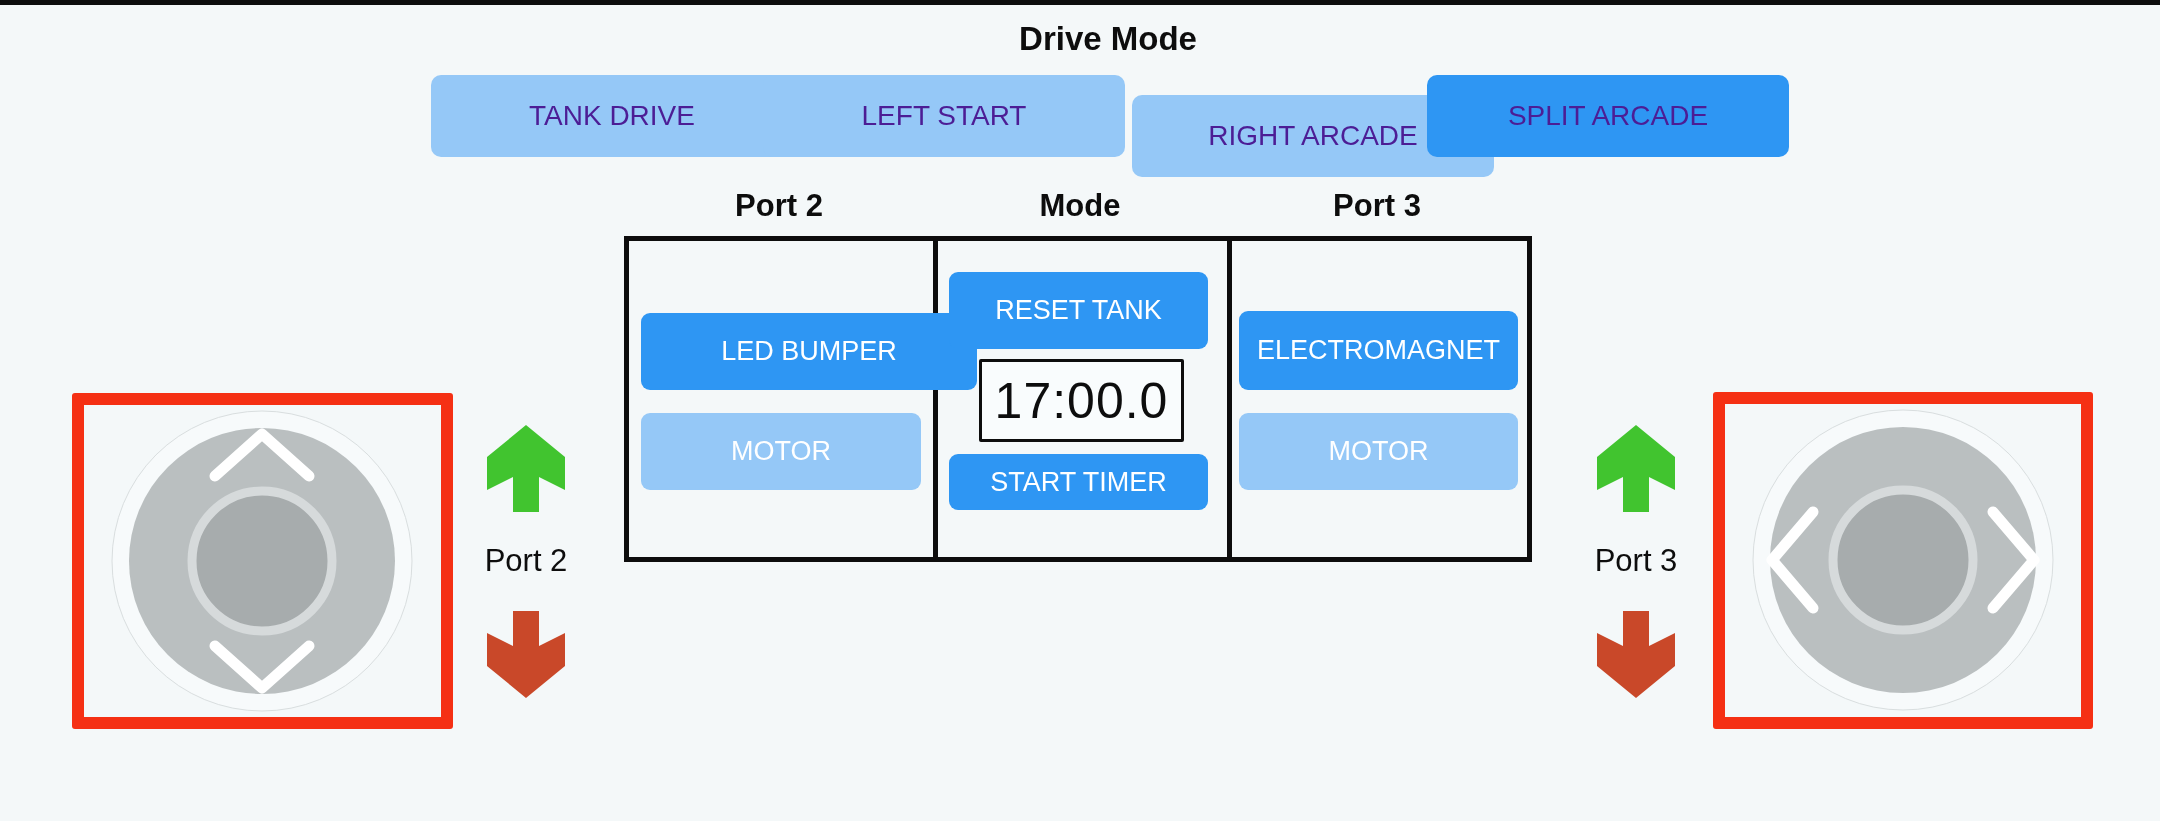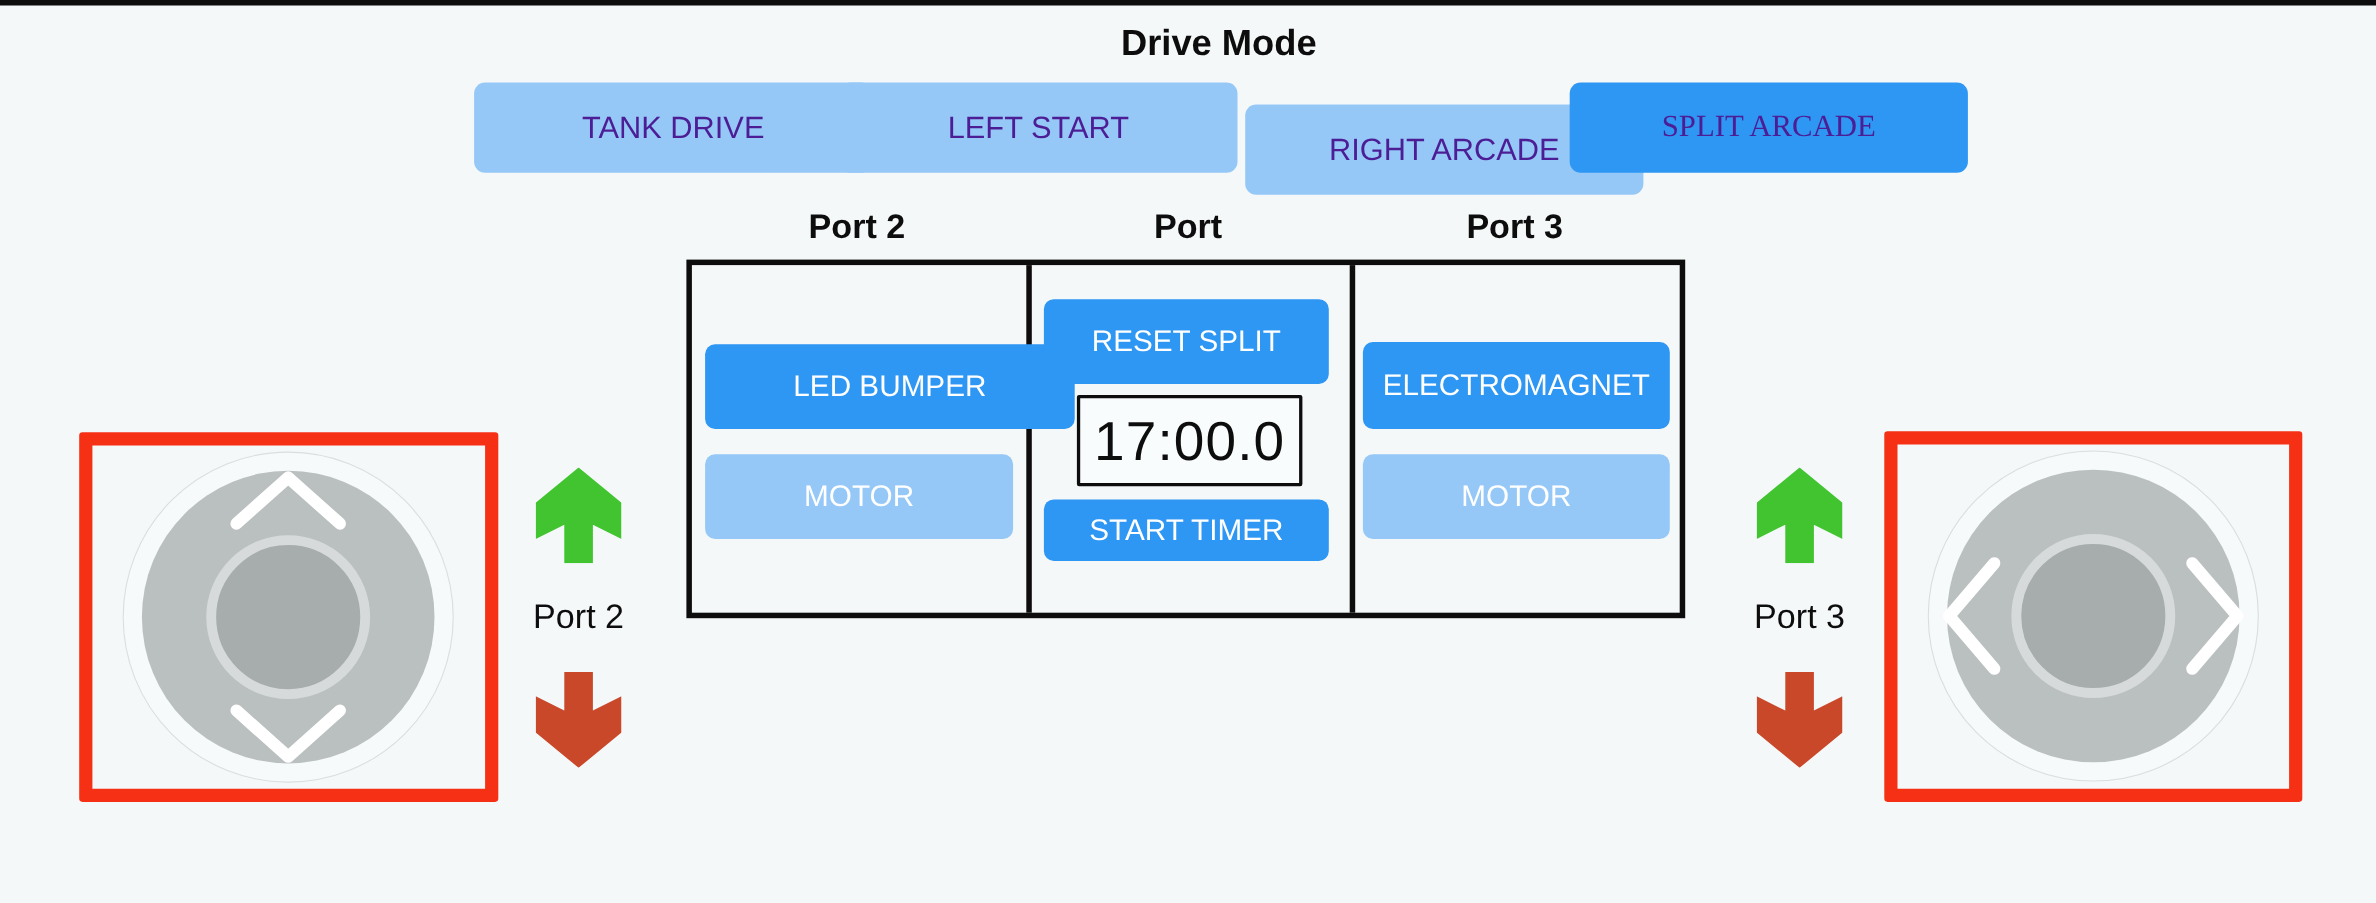--- a/index.html
+++ b/index.html
@@ -18,21 +18,21 @@
   
   .mode-btn{
     position:absolute;top:75px;width:362px;height:82px;
     border:none;border-radius:10px;
     color:#4c1d95;font-size:28px;
     font-family:"Liberation Sans", sans-serif;
     display:flex;align-items:center;justify-content:center;
     cursor:pointer;padding:0;
   }
   .blue-light{background:#95c8f7;}
-  .blue-active{background:#2e96f3;font-family:Liberation Serif, serif;}
+  .blue-active{background:#2e96f3;}
   
   .col-header{
     position:absolute;top:188px;transform:translateX(-50%);
     font-size:31px;font-weight:bold;color:#0d0d0d;white-space:nowrap;
   }
   
   .panel{
     position:absolute;left:624px;top:236px;width:908px;height:326px;
     border:5px solid #0d0d0d;box-sizing:border-box;
   }
@@ -74,31 +74,31 @@
   <div class="title">Drive Mode</div>
 
   <div>
     <button class="mode-btn blue-light" style="left:431px;">TANK DRIVE</button>
     <button class="mode-btn blue-light" style="left:763px;">LEFT START</button>
     <button class="mode-btn blue-light" style="left:1132px;margin-top:20px;">RIGHT ARCADE</button>
     <button class="mode-btn blue-active" style="left:1427px;">SPLIT ARCADE</button>
   </div>
 
   <div class="col-header" style="left:779px;">Port 2</div>
-  <div class="col-header" style="left:1080px;">Port</div>
+  <div class="col-header" style="left:1080px;">Mode</div>
   <div class="col-header" style="left:1377px;">Port 3</div>
 
   <div class="panel">
     <div class="divider" style="left:304px;"></div>
     <div class="divider" style="left:598px;"></div>
 
     <button class="panel-btn blue-active" style="left:12px;top:72px;width:336px;height:77px;">LED BUMPER</button>
     <button class="panel-btn blue-light" style="left:12px;top:172px;width:280px;height:77px;">MOTOR</button>
 
-    <button class="panel-btn blue-active" style="left:320px;top:31px;width:259px;height:77px;">RESET SPLIT</button>
+    <button class="panel-btn blue-active" style="left:320px;top:31px;width:259px;height:77px;">RESET TANK</button>
     <div class="timer-display">17:00.0</div>
     <button class="panel-btn blue-active" style="left:320px;top:213px;width:259px;height:56px;">START TIMER</button>
 
     <button class="panel-btn blue-active" style="left:610px;top:70px;width:279px;height:79px;">ELECTROMAGNET</button>
     <button class="panel-btn blue-light" style="left:610px;top:172px;width:279px;height:77px;">MOTOR</button>
   </div>
 
   <div class="zone" style="left:72px;top:393px;width:381px;height:336px;">
     <svg width="357" height="312" viewBox="0 0 357 312">
       <circle cx="178" cy="156" r="150" fill="#f7fafb" stroke="#d9dedf" stroke-width="1"></circle>

